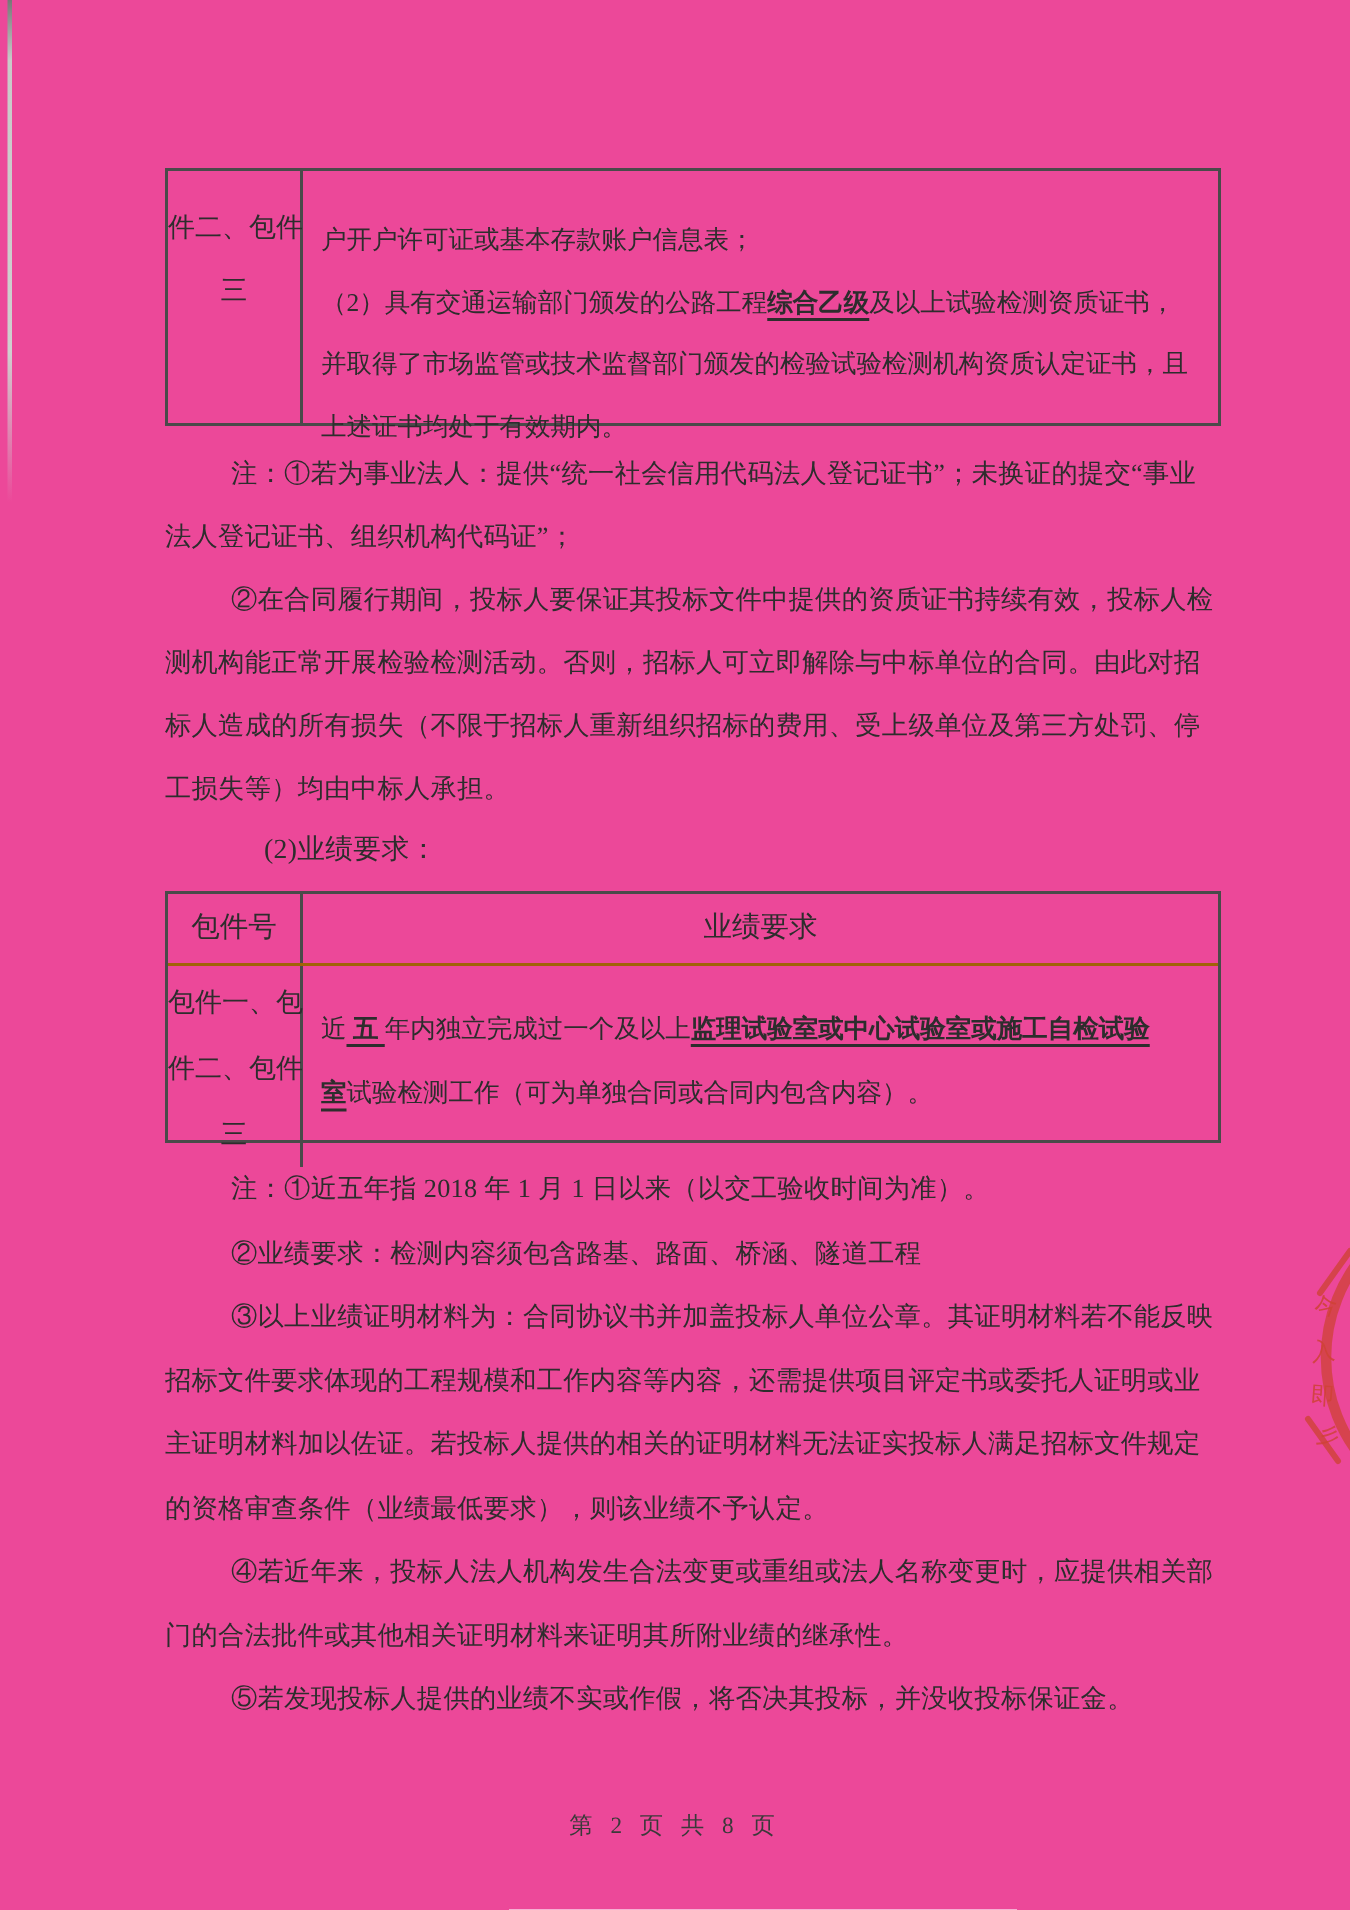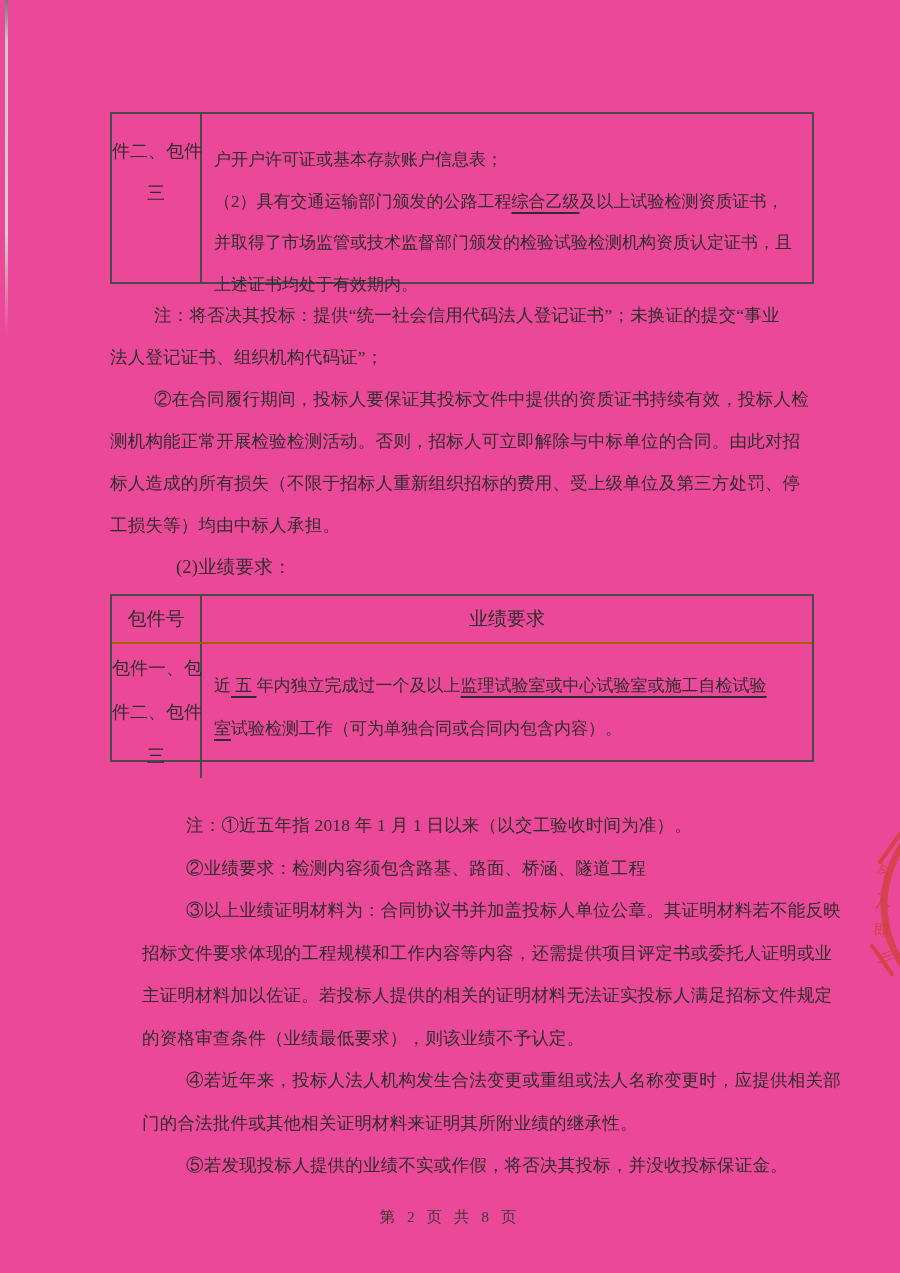--- a/index.html
+++ b/index.html
@@ -29,27 +29,27 @@
   .t2 .hdr { height:48px; border-bottom:2px solid #a16207; font-size:19px; }
   .t2 .hdr .c1, .t2 .hdr .c2 { line-height:46px; text-align:center; }
   .t2 .c1 { width:90px; border-right:2px solid #4a4a4a; }
   .t2 .c2 { flex:1; }
   .t2 .bdy { flex:1; }
   .t2 .bdy .c1 { text-align:center; padding-top:2px; font-size:18px; }
   .t2 .bdy .c1 div { height:44px; line-height:44px; white-space:nowrap; }
   .t2 .bdy .c2 { padding:20px 12px 0 12px; font-size:17px; }
   .t2 .bdy .c2 .cline { height:43px; line-height:43px; white-space:nowrap; }
 
-  .u { text-decoration:underline; text-underline-offset:5px; text-decoration-thickness:1.5px; }
+  .u { text-decoration:underline; text-underline-offset:5px; text-decoration-thickness:1.5px;font-weight:bold; }
 
   
   .notes { position:absolute; left:110px; width:706px; font-size:17.5px; letter-spacing:0.2px; }
   .n1 { top:294px; }
   .n1 .pline { height:42px; line-height:42px; white-space:nowrap; }
-  .n2 { top:804px;margin-left:32px; }
+  .n2 { top:771px; }
   .n2 .pline { height:42.5px; line-height:42.5px; white-space:nowrap; }
   .ind { text-indent:44px; }
   .ind2 { text-indent:66px; }
   .heading-line { font-size:18.5px; }
 
   
   .footer {
     position:absolute; left:0; top:1178px; width:100%; height:26px;
     text-align:center; font-size:15.5px; letter-spacing:4px; color:#3a3a3a;margin-top:29px;
   }
@@ -72,21 +72,21 @@
     </div>
     <div class="c2">
       <div class="cline">户开户许可证或基本存款账户信息表；</div>
       <div class="cline"><span>（2）具有交通运输部门颁发的公路工程</span><span class="u">综合乙级</span><span>及以上试验检测资质证书，</span></div>
       <div class="cline">并取得了市场监管或技术监督部门颁发的检验试验检测机构资质认定证书，且</div>
       <div class="cline">上述证书均处于有效期内。</div>
     </div>
   </div>
 
   <div class="notes n1">
-    <div class="pline ind">注：将否决其投标：提供“统一社会信用代码法人登记证书”；未换证的提交“事业</div>
+    <div class="pline ind">注：①若为事业法人：提供“统一社会信用代码法人登记证书”；未换证的提交“事业</div>
     <div class="pline">法人登记证书、组织机构代码证”；</div>
     <div class="pline ind">②在合同履行期间，投标人要保证其投标文件中提供的资质证书持续有效，投标人检</div>
     <div class="pline">测机构能正常开展检验检测活动。否则，招标人可立即解除与中标单位的合同。由此对招</div>
     <div class="pline">标人造成的所有损失（不限于招标人重新组织招标的费用、受上级单位及第三方处罚、停</div>
     <div class="pline">工损失等）均由中标人承担。</div>
     <div class="pline ind2 heading-line">(2)业绩要求：</div>
   </div>
 
   <div class="tbl t2">
     <div class="row hdr">

